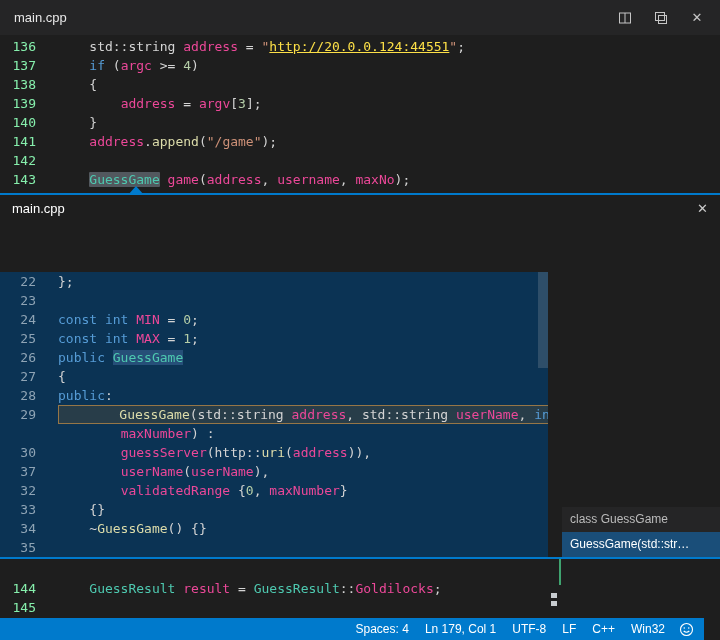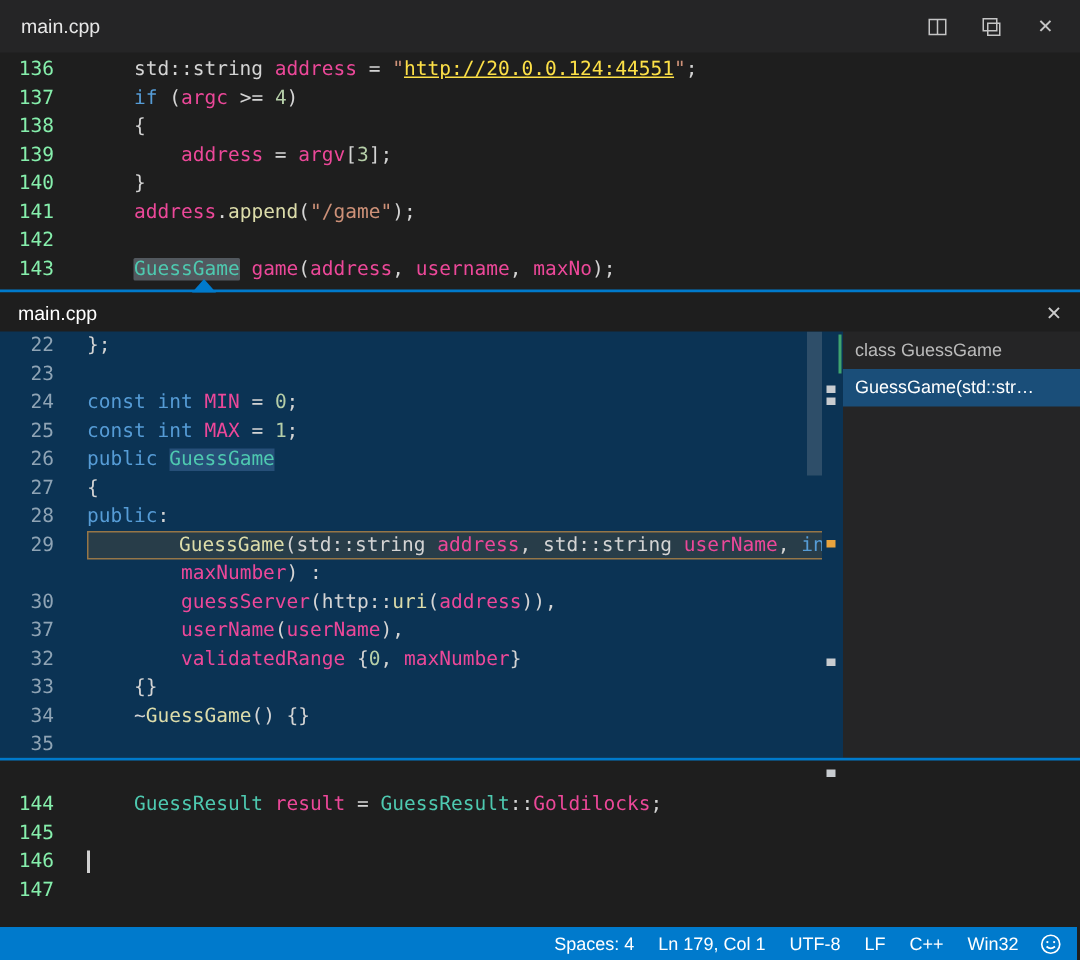--- a/index.html
+++ b/index.html
@@ -40,35 +40,35 @@
   .tok-sel{background:#264f78;}
   .caret{display:inline-block;width:2px;height:15px;margin-top:2px;background:#d0d0d0;vertical-align:top;}
 
   
   .peek{position:relative;border-top:2px solid var(--accent);border-bottom:2px solid var(--accent);}
   .peek-anchor{position:absolute;top:-9px;left:128px;width:0;height:0;
     border-left:8px solid transparent;border-right:8px solid transparent;border-bottom:9px solid var(--accent);}
   .peek-header{height:26px;background:#1e1e1e;display:flex;align-items:center;padding:0 12px;
     color:#ffffff;font-family:"Liberation Sans",sans-serif;font-size:13px;}
   .peek-close{margin-left:auto;color:#cccccc;font-size:13px;cursor:pointer;font-family:"Liberation Sans",sans-serif;}
-  .peek-body{display:flex;height:284px;}
+  .peek-body{display:flex;height:336px;align-items:flex-end;}
   .peek-code{position:relative;width:548px;background:var(--peek-editor-bg);overflow:hidden;}
   .peek-code .gutter{color:#8fa4b5;}
   .peek-scrollbar{position:absolute;top:0;right:0;width:10px;height:96px;background:rgba(140,150,160,0.28);}
   .row-match .code{background:rgba(255,143,0,0.12);outline:1px solid rgba(240,165,70,0.55);outline-offset:-1px;padding-left:30px;}
   .peek-ruler{position:relative;width:14px;background:var(--peek-editor-bg);}
   .ruler-marker{position:absolute;}
   .peek-results{flex:1;background:var(--peek-results-bg);font-family:"Liberation Sans",sans-serif;
     font-size:12px;color:#bbbbbb;overflow:hidden;}
   .result-item{height:25px;line-height:25px;padding:0 8px;white-space:nowrap;overflow:hidden;
     text-overflow:ellipsis;cursor:pointer;}
   .result-item.selected{background:#1a4e79;color:#ffffff;}
 
   
-  .statusbar{position:absolute;left:0;right:2px;bottom:0;height:22px;background:var(--accent);
+  .statusbar{position:absolute;left:0;right:16px;bottom:0;height:22px;background:var(--accent);
     display:flex;align-items:center;justify-content:flex-end;padding:0 10px;
     color:#ffffff;font-family:"Liberation Sans",sans-serif;font-size:12px;}
   .statusbar-items{display:flex;align-items:center;}
   .status-item{margin-left:16px;cursor:pointer;white-space:nowrap;}
   .status-smiley{margin-left:14px;display:inline-flex;align-items:center;cursor:pointer;}
 </style>
 </head>
 <body>
 
 <div class="app">

